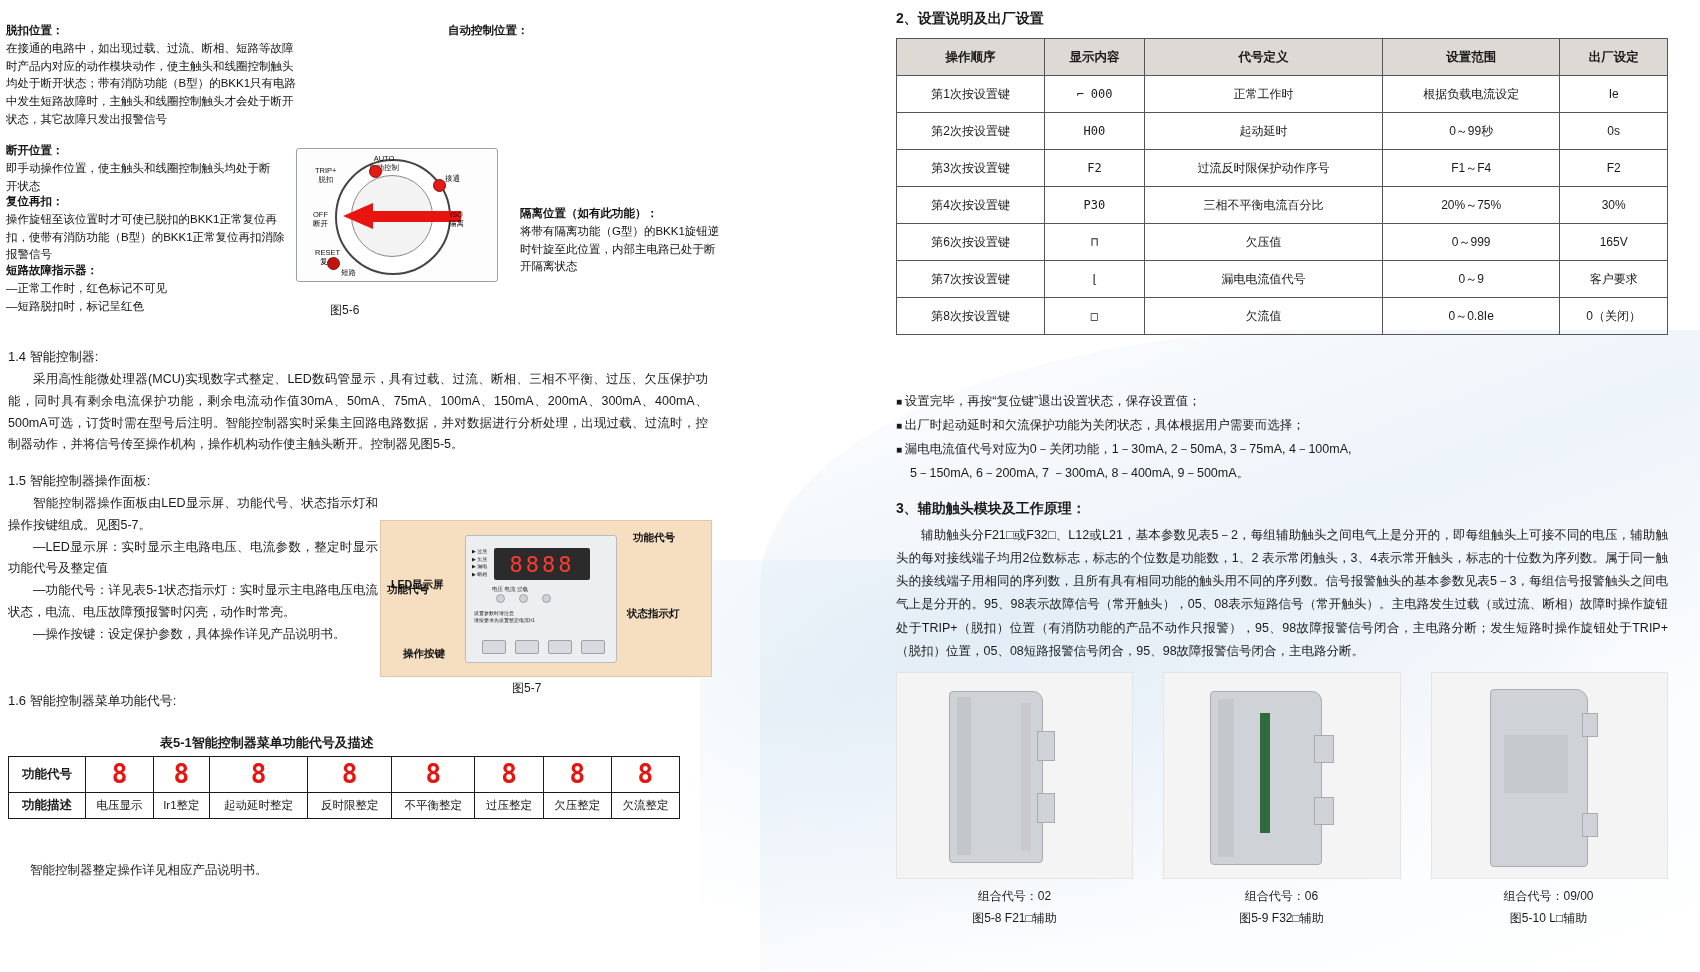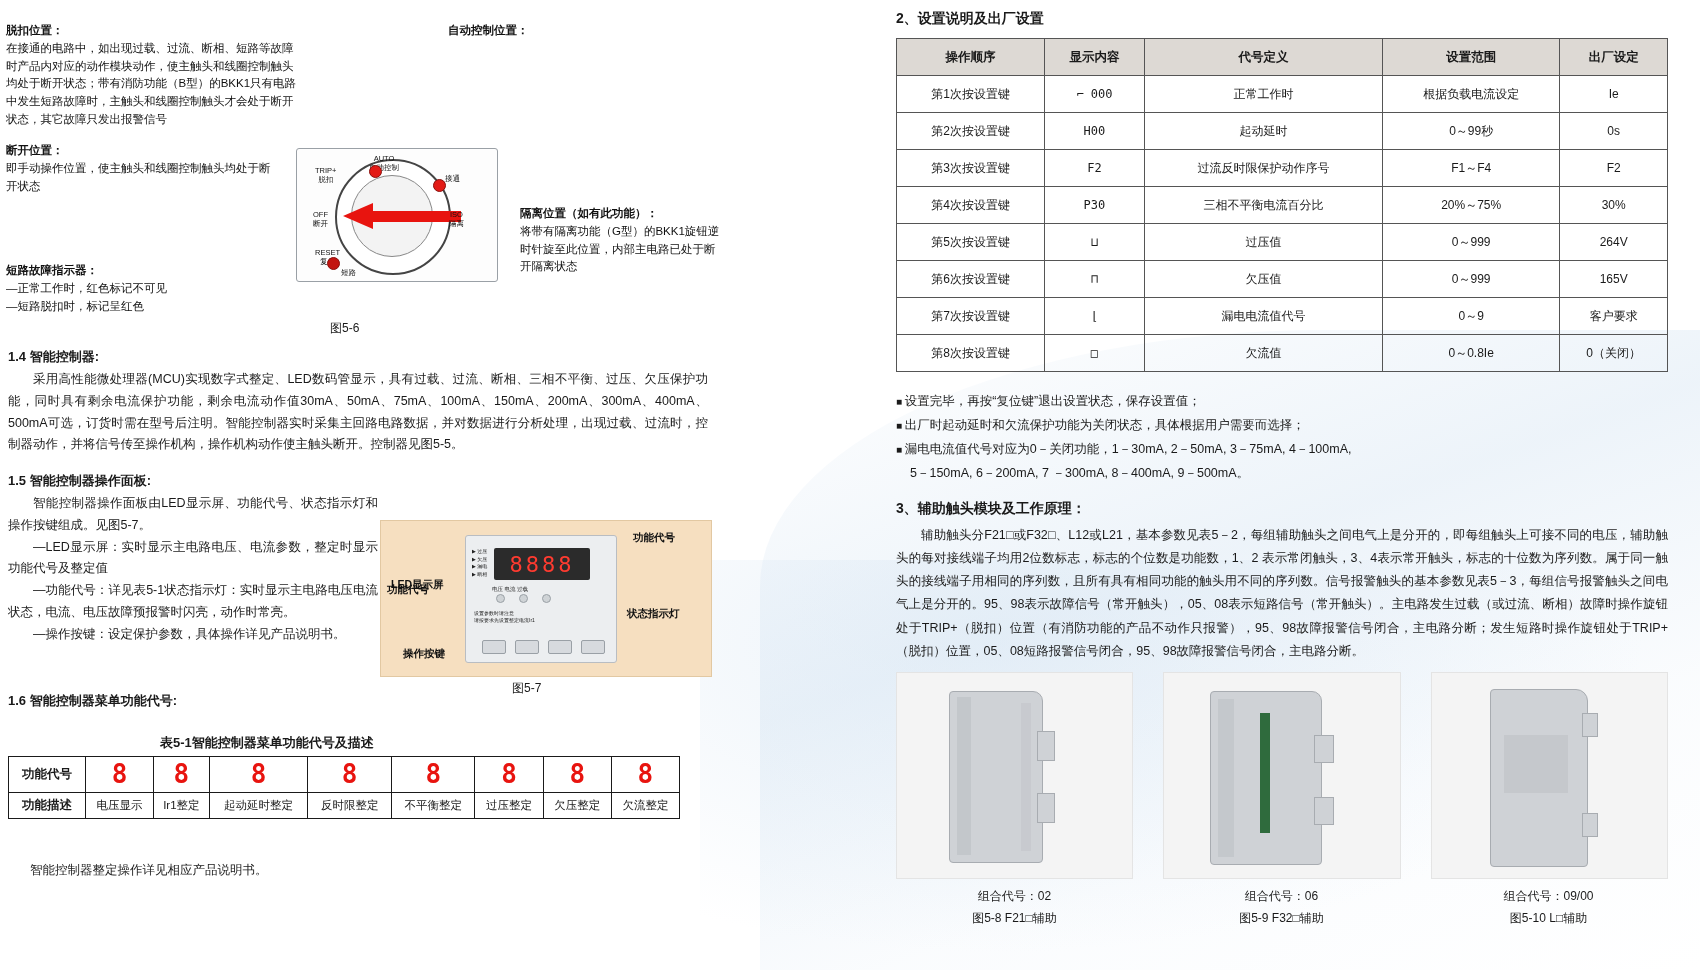--- a/index.html
+++ b/index.html
@@ -58,24 +58,24 @@
   .red-arrow:before{
     content:"";position:absolute;left:26px;top:4px;width:92px;height:11px;background:#e8140f;
   }
   .red-arrow:after{
     content:"";position:absolute;left:0;top:-4px;width:0;height:0;
     border-top:13px solid transparent;border-bottom:13px solid transparent;border-right:30px solid #e8140f;
   }
   .dial-lbl{position:absolute;font-size:7.5px;color:#111;line-height:1.15;text-align:center;}
   .dot{position:absolute;width:11px;height:11px;border-radius:50%;background:#e31b16;border:1px solid #8a0f0c;}
   .dot.dark{background:#c2140f;}
-  .fig-cap{position:absolute;left:330px;top:320px;font-size:12px;}
+  .fig-cap{position:absolute;left:330px;top:302px;font-size:12px;}
 
   .sec{position:absolute;font-size:12.5px;line-height:1.75;}
-  .sec .h{font-weight:bold;font-size:13px;}
+  .sec .h{font-weight:normal;font-size:13px;}
   .p{text-indent:2em;text-align:justify;}
 
   .s14{left:8px;top:346px;width:700px;}
   .s15{left:8px;top:470px;width:370px;}
   .s16{left:8px;top:690px;width:700px;}
 
   .panelfig{
     position:absolute;left:380px;top:520px;width:330px;height:155px;
     background:#f6dfc0;border:1px solid #e2c8a2;
   }
@@ -153,20 +153,24 @@
   <div class="left">
 
     <div class="fig56">
       <div class="callout co1">
         <span class="co-title">脱扣位置：</span><br>
         <span>在接通的电路中，如出现过载、过流、断相、短路等故障时产品内对应的动作模块动作，使主触头和线圈控制触头均处于断开状态；带有消防功能（B型）的BKK1只有电路中发生短路故障时，主触头和线圈控制触头才会处于断开状态，其它故障只发出报警信号</span>
       </div>
       <div class="callout co2">
         <span class="co-title">断开位置：</span><br>
         <span>即手动操作位置，使主触头和线圈控制触头均处于断开状态</span>
+      </div>
+      <div class="callout co3">
+        <span class="co-title">复位再扣：</span><br>
+        <span>操作旋钮至该位置时才可使已脱扣的BKK1正常复位再扣，使带有消防功能（B型）的BKK1正常复位再扣消除报警信号</span>
       </div>
       <div class="callout co4">
         <span class="co-title">短路故障指示器：</span><br>
         <span style="white-space:pre-line">—正常工作时，红色标记不可见
 —短路脱扣时，标记呈红色</span>
       </div>
       <div class="callout co5">
         <span class="co-title">自动控制位置：</span><br>
       </div>
       <div class="callout co7">
@@ -307,27 +311,20 @@
         <td>F2</td>
       </tr>
       <tr>
         <td>第4次按设置键</td>
         <td class="glyph">P30</td>
         <td>三相不平衡电流百分比</td>
         <td>20%～75%</td>
         <td>30%</td>
       </tr>
       <tr>
-        <td>第5次按设置键</td>
-        <td class="glyph">⊔</td>
-        <td>过压值</td>
-        <td>0～999</td>
-        <td>264V</td>
-      </tr>
-      <tr>
         <td>第6次按设置键</td>
         <td class="glyph">⊓</td>
         <td>欠压值</td>
         <td>0～999</td>
         <td>165V</td>
       </tr>
       <tr>
         <td>第7次按设置键</td>
         <td class="glyph">⌊</td>
         <td>漏电电流值代号</td>

